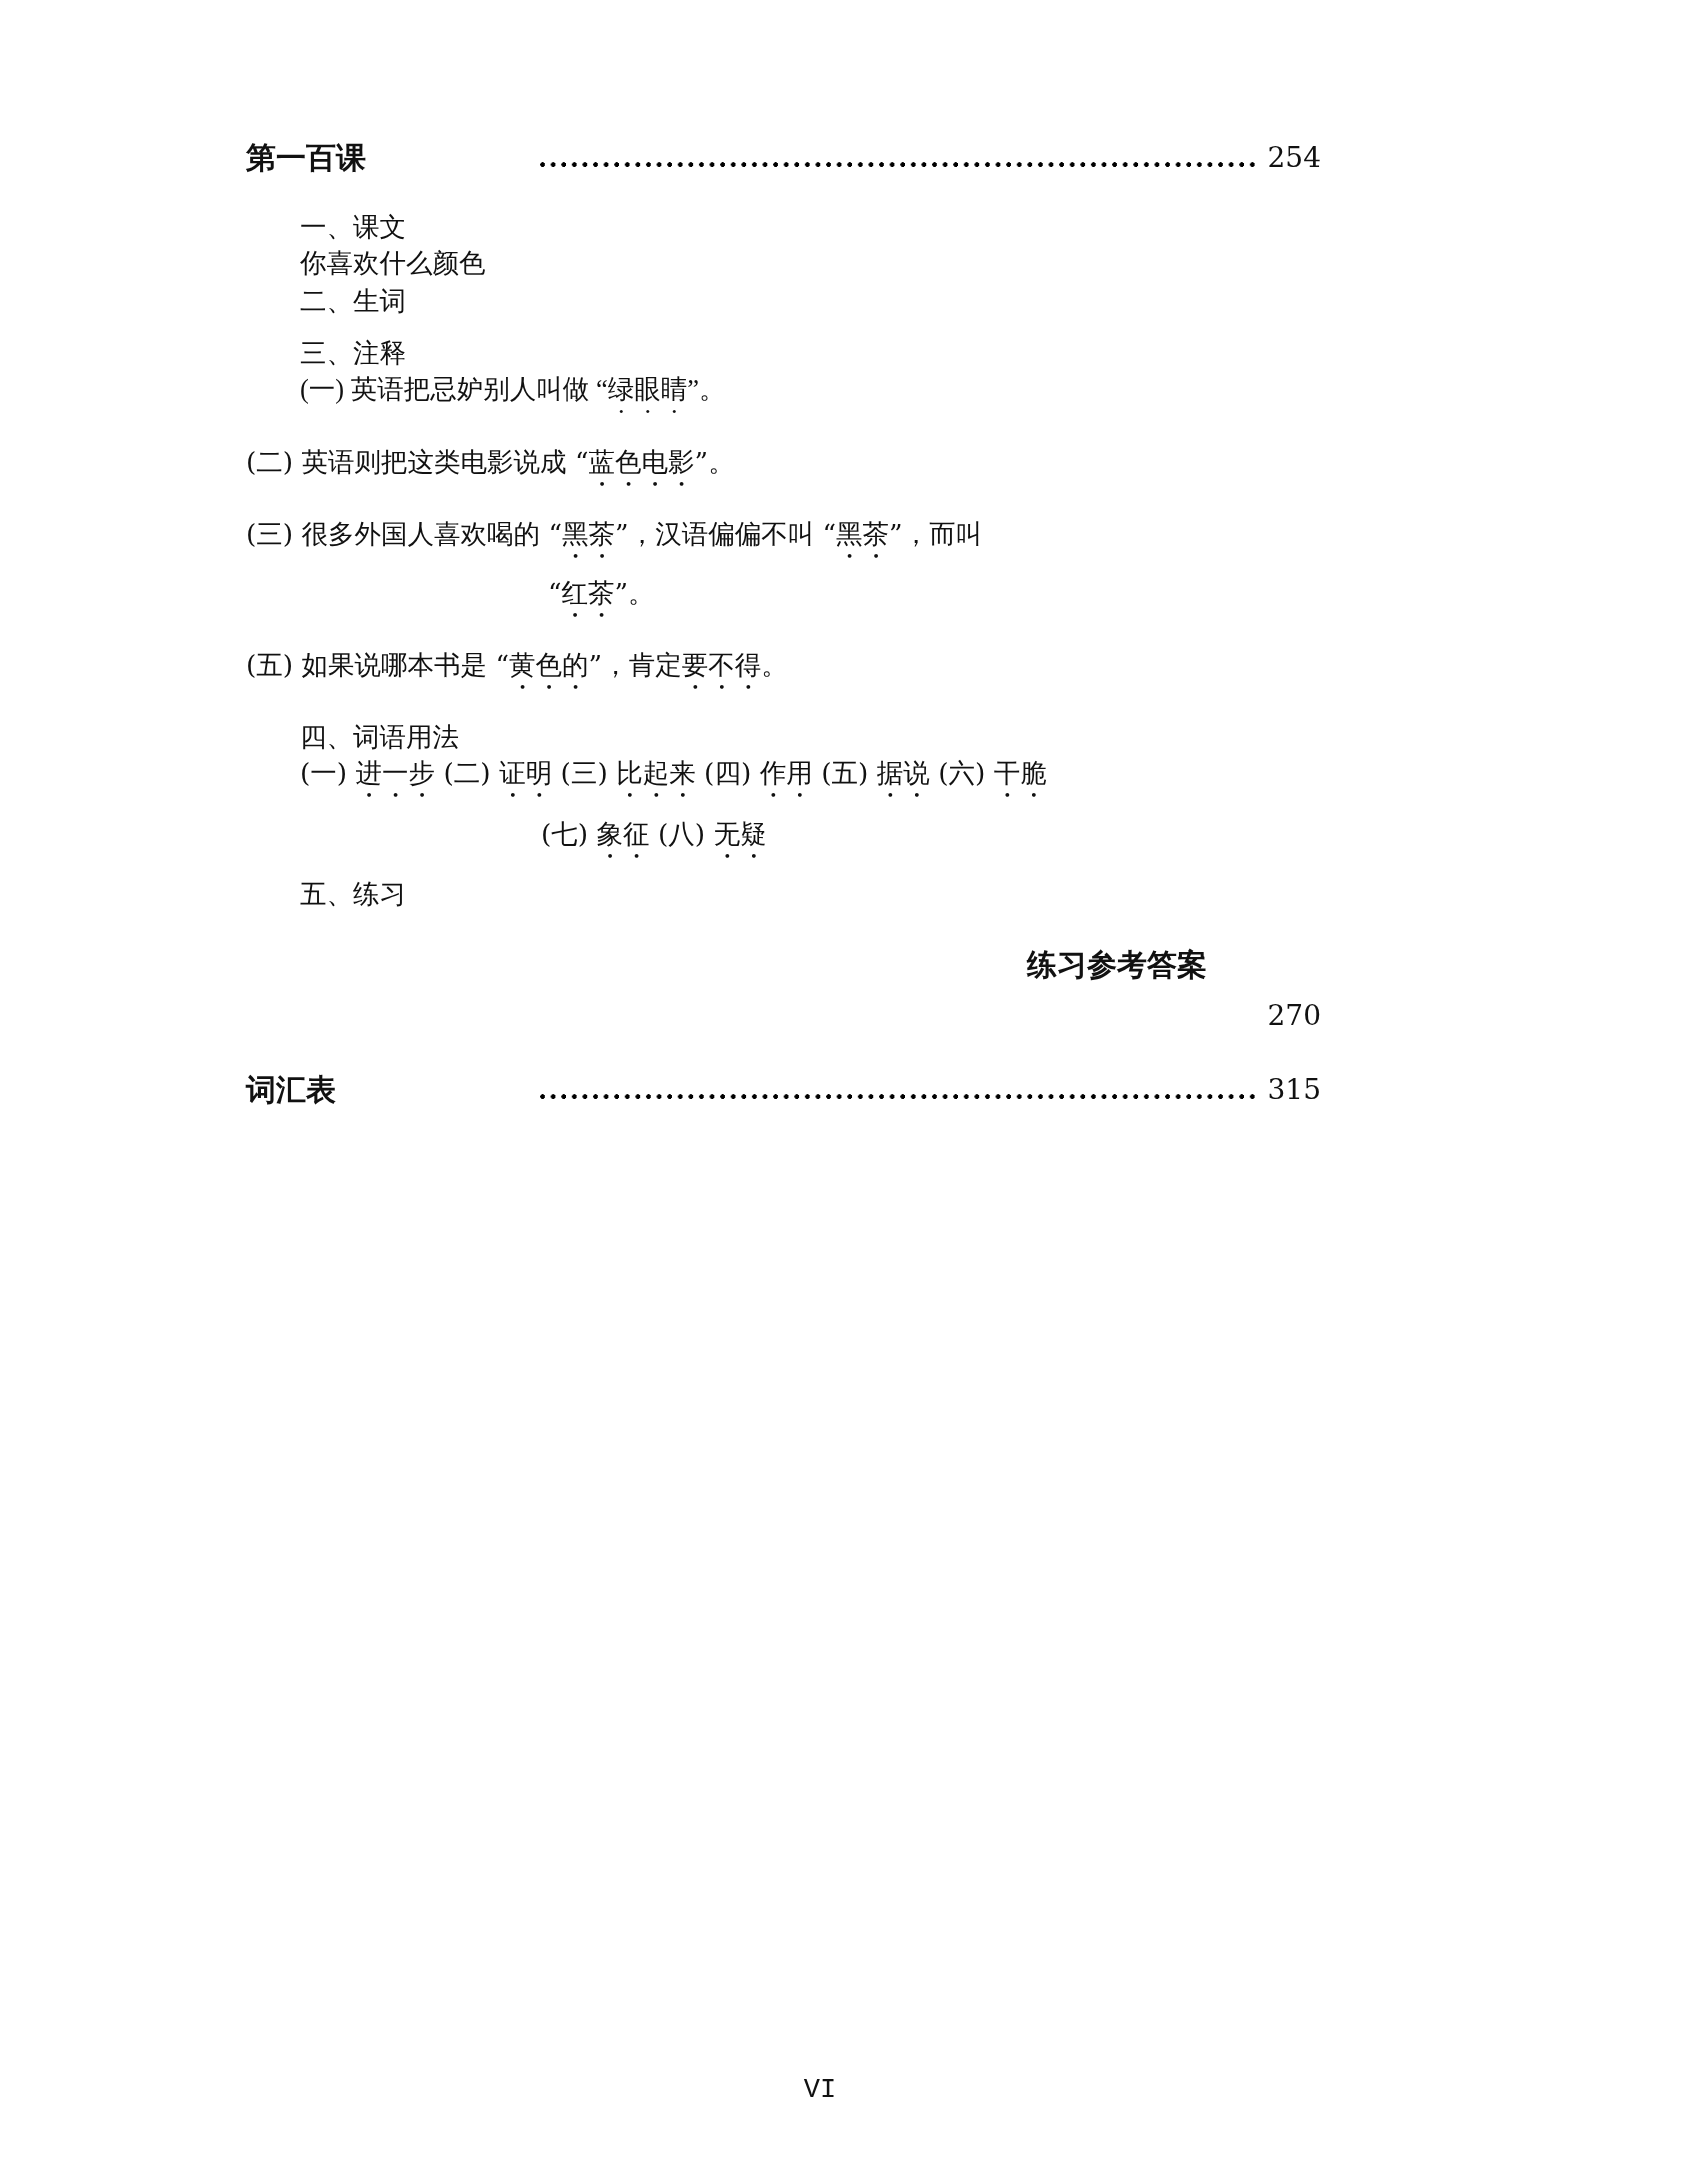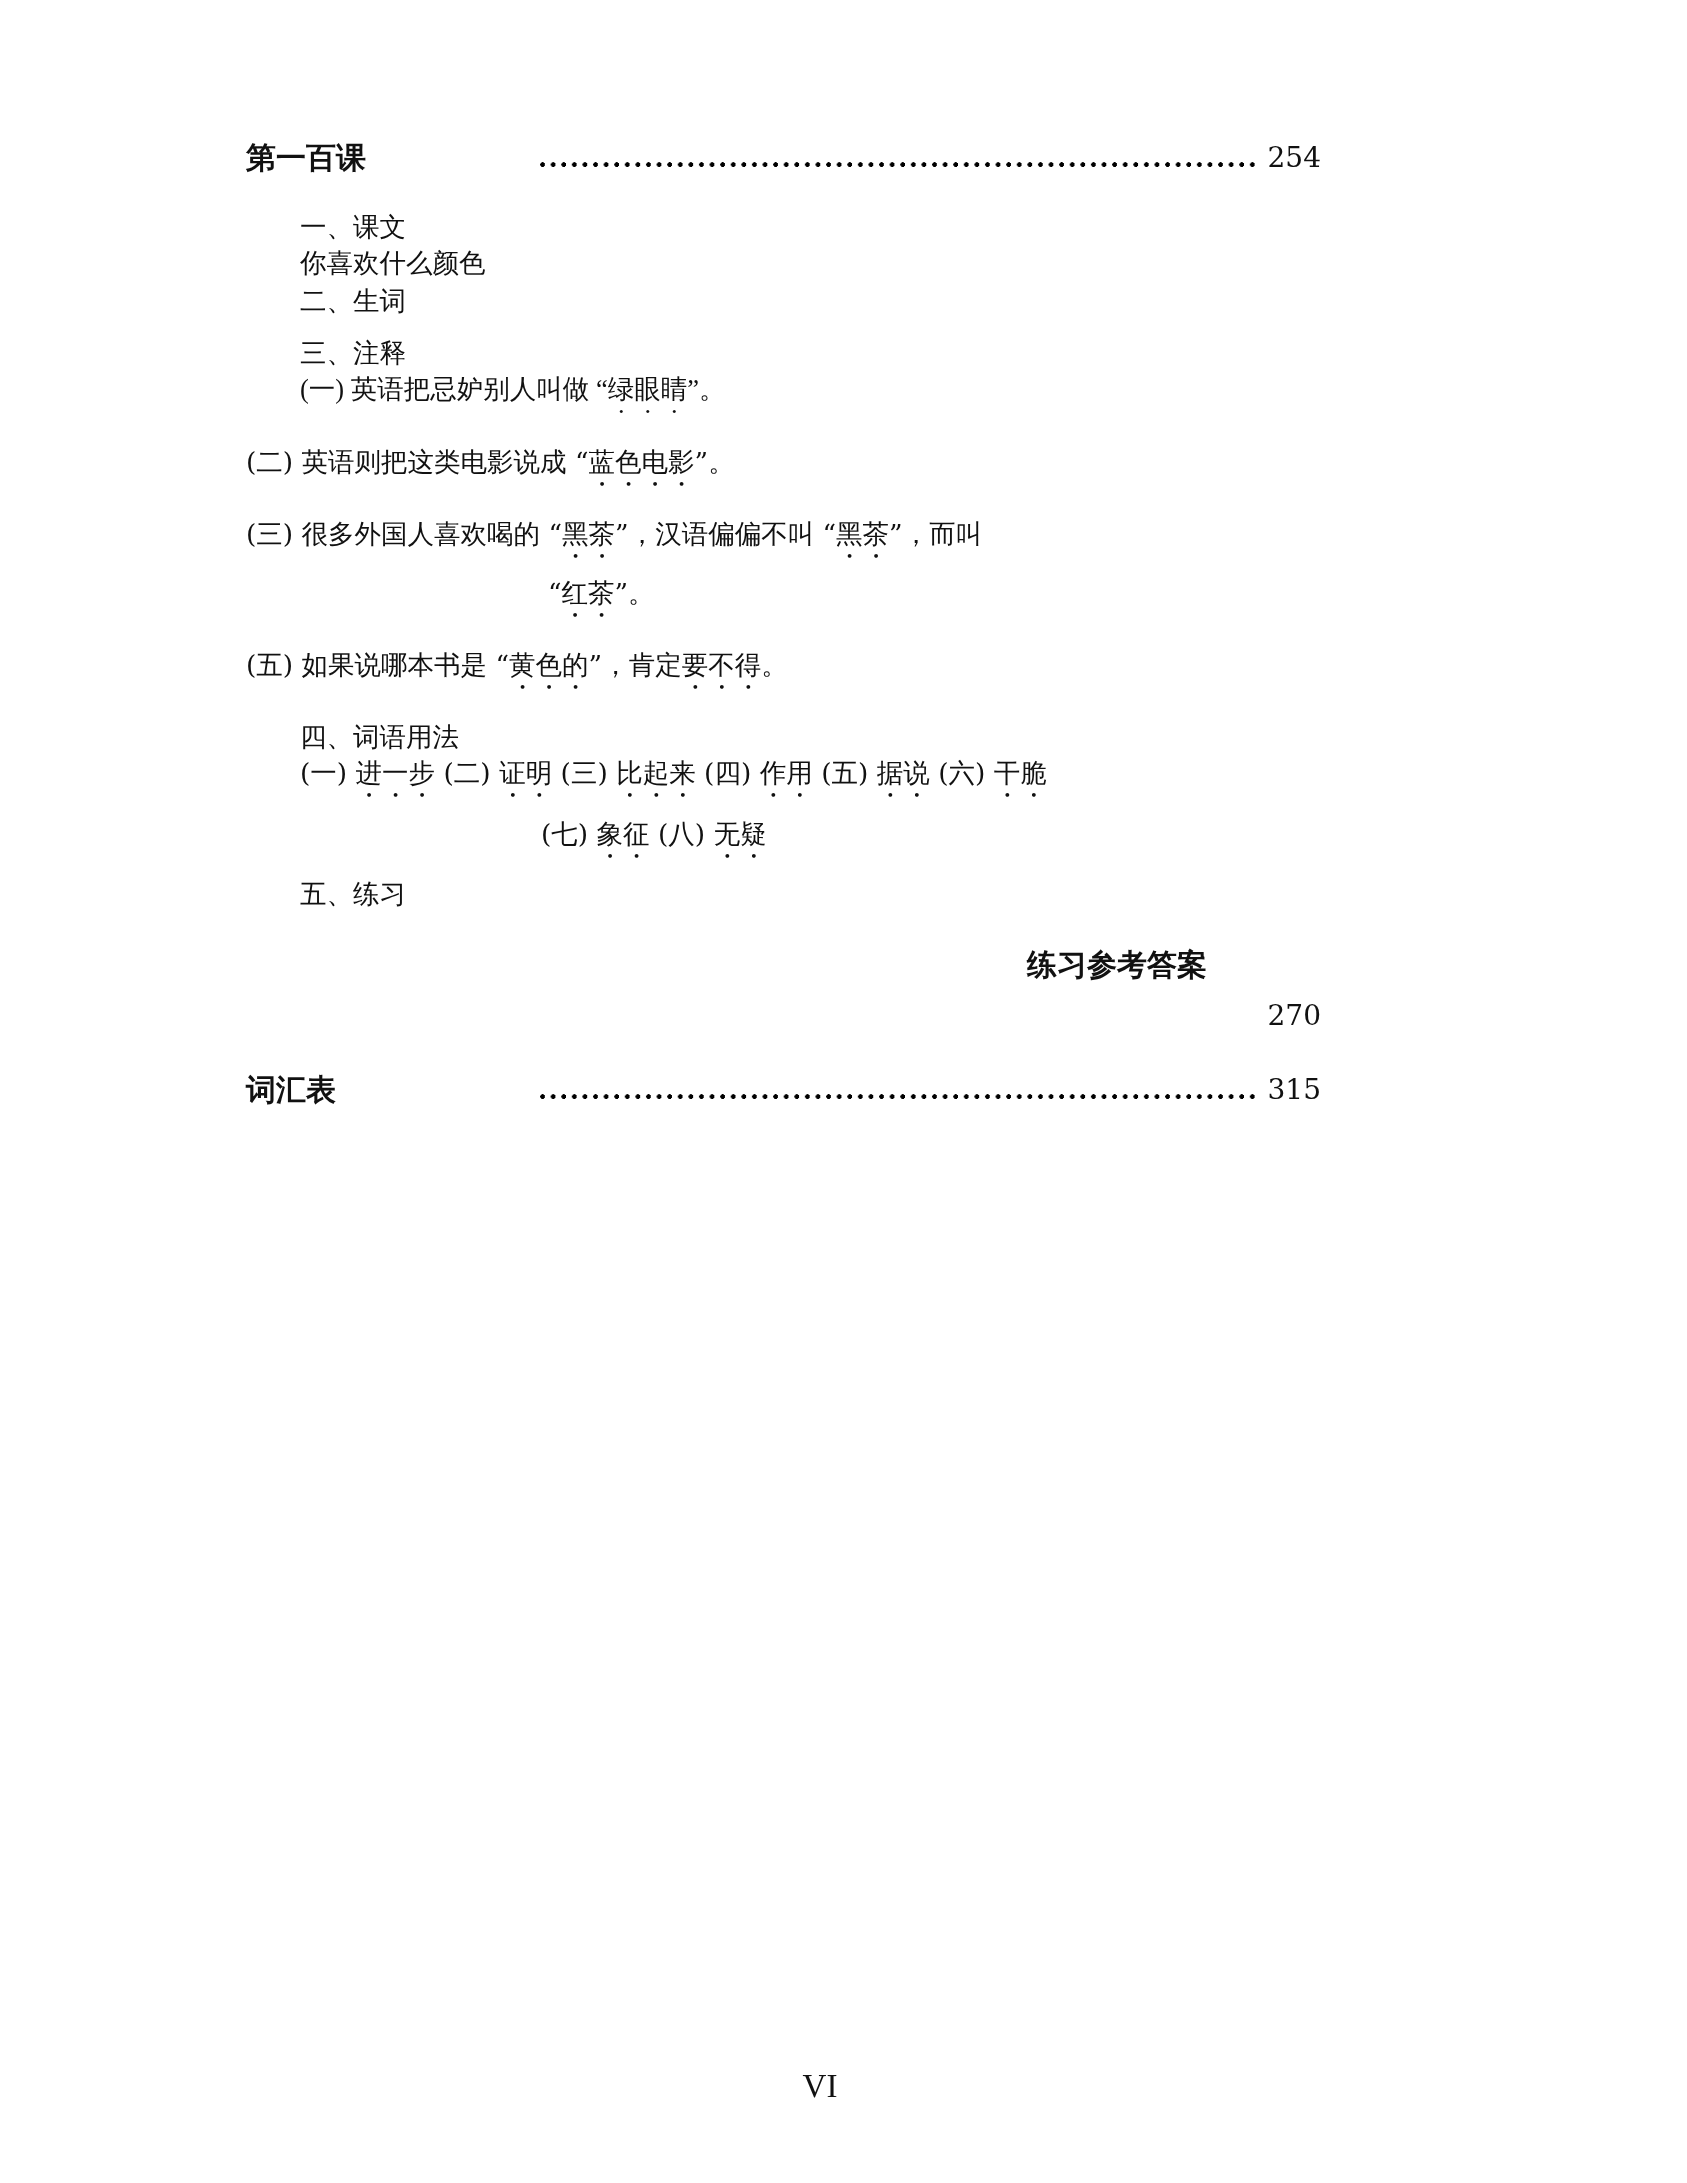--- a/index.html
+++ b/index.html
@@ -101,22 +101,22 @@
     text-emphasis: filled dot #111;
     -webkit-text-emphasis-position: under;
     text-emphasis-position: under right;
   }
   .footer {
     position: absolute;
     left: 0;
     right: 0;
     bottom: 78px;
     text-align: center;
-    font-size: 33px;
-    font-family: Liberation Serif, serif;
+    font-size: 27px;
+    font-family: Liberation Mono, monospace;
   }
 </style>
 </head>
 <body>
 
 <div class="page">
   <div class="content">
 
     <div class="row leader-row">
       <span class="toc-title">第一百课</span>

